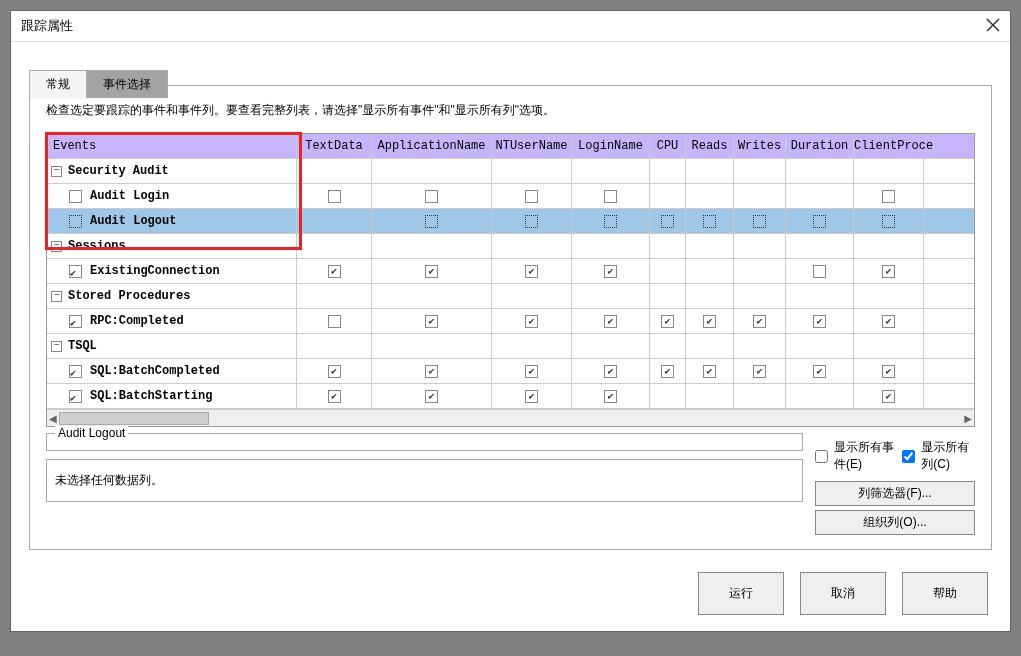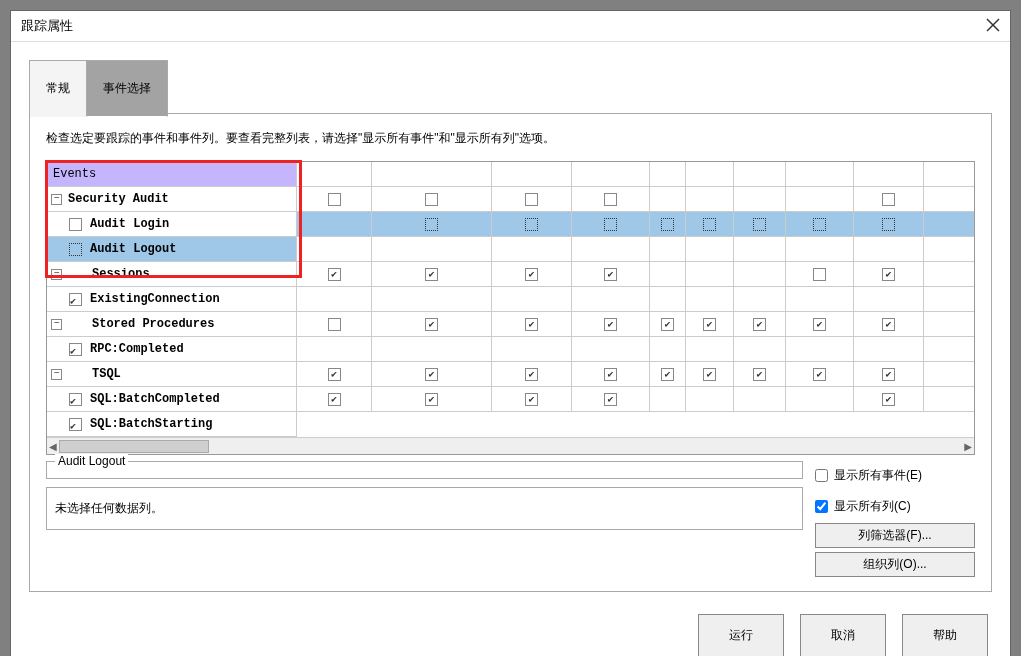--- a/index.html
+++ b/index.html
@@ -4,21 +4,21 @@
 <style>
   * { box-sizing: border-box; }
   body { margin:0; font-family: "Microsoft YaHei", SimSun, Arial, sans-serif; font-size:12px; background:#808080; }
   .outer { padding:10px 10px 0 10px; }
   .dialog { background:#fff; border:1px solid #666; width:100%; min-height:610px; position:relative; }
   .titlebar { display:flex; align-items:center; justify-content:space-between; padding:6px 10px; border-bottom:1px solid #ddd; }
   .titlebar-text { font-size:13px; }
   .close-x svg { width:14px; height:14px; stroke:#333; }
   .content { padding:14px 18px 10px 18px; }
   .tabstrip { display:flex; border-bottom:1px solid #aaa; }
-  .tab { padding:19px 16px; border:1px solid #aaa; border-bottom:none; background:#f4f4f4; margin-right:-1px; position:relative; top:4px; cursor:default; }
+  .tab { padding:5px 16px; border:1px solid #aaa; border-bottom:none; background:#f4f4f4; margin-right:-1px; position:relative; top:14px; cursor:default; }
   .tab.active { background:#a3a3a3; border-bottom:1px solid #fff; }
   .tabbody { border:1px solid #aaa; border-top:none; padding:16px 16px 14px 16px; }
   .instr { margin-bottom:14px; }
   .table-wrap { border:1px solid #999; position:relative; }
   .highlight-box { position:absolute; left:-2px; top:-2px; width:257px; height:118px; border:3px solid #e22; pointer-events:none; z-index:5; }
   .grid { display:flex; }
   .evcol { width:250px; flex:none; }
   .datacols { flex:1; overflow:hidden; }
   .row { display:flex; align-items:center; height:25px; border-bottom:1px solid #ccc; }
   .hdr { background:#c4b5fd; font-family: "Courier New", SimSun, monospace; font-size:12px; }
@@ -32,36 +32,36 @@
   .c-app { width:120px; }
   .c-nt { width:80px; }
   .c-login { width:78px; }
   .c-cpu { width:36px; }
   .c-reads { width:48px; }
   .c-writes { width:52px; }
   .c-dur { width:68px; }
   .c-client { flex:1; min-width:70px; }
   .expander { width:11px; height:11px; border:1px solid #888; display:inline-flex; align-items:center; justify-content:center; margin-right:6px; font-size:10px; line-height:1; color:#444; cursor:pointer; flex:none; }
   .ev-label { white-space:nowrap;font-weight:bold; }
-  .group { font-weight:bold;margin-left:24px; }
+  .group { font-weight:bold; }
   .ev .chk { width:13px; height:13px; border:1px solid #888; display:inline-block; margin:0 8px 0 16px; flex:none; }
   .cell .chk { width:13px; height:13px; border:1px solid #888; display:inline-flex; align-items:center; justify-content:center; }
   .chk.checked::after { content:"✔"; font-size:10px; color:#333; }
   .ev.indent .chk { margin-left:18px; }
   .row.sel { background:#9fc8e8; }
   .row.sel .chk { border:1px dotted #333; }
   .hscroll { height:17px; background:#efefef; border-top:1px solid #ccc; display:flex; align-items:center; justify-content:space-between; padding:0 2px; }
   .hscroll .arrow { font-size:10px; color:#666; }
   .hscroll .thumb { width:150px; height:13px; background:#cfcfcf; border:1px solid #aaa; margin-left:2px; }
   .hscroll .track { flex:1; display:flex; }
   
   .bottom-wrap { display:flex; margin-top:6px; gap:12px; }
   .descbox { border:1px solid #aaa; flex:1; padding:6px 8px 10px 8px; position:relative; }
   .descbox .legend { position:absolute; top:-8px; left:8px; background:#fff; padding:0 3px; font-size:12px; }
-  .options { width:160px; padding-top:6px; display:flex; flex-direction:column; gap:14px; }
+  .options { width:160px; padding-top:6px; display:flex; flex-direction:row; gap:6px; }
   .opt { display:flex; align-items:center; gap:6px; }
   .opt input { margin:0; }
   .nodata { border:1px solid #aaa; padding:12px 8px; margin-top:8px; min-height:26px; }
   .btncol { width:160px; display:flex; flex-direction:column; gap:4px; margin-top:8px; }
   .winbtn { border:1px solid #888; background:#efefef; padding:3px 24px; text-align:center; min-width:90px; cursor:default; }
   .dlgbtns { display:flex; justify-content:flex-end; gap:16px; padding:12px 22px 16px 0; }
   .dlgbtns .winbtn { min-width:86px; padding:12px 8px; }
 </style>
 </head>
 <body>
@@ -134,20 +134,33 @@
                 <span class="chk checked"></span>
                 <span class="ev-label">SQL:BatchCompleted</span>
               </div>
               <div class="row ev indent">
                 <span class="chk checked"></span>
                 <span class="ev-label">SQL:BatchStarting</span>
               </div>
             </div>
 
             <div class="datacols">
+              <div class="row hdr">
+                  <div class="cellset">
+                <div class="cell c-text">TextData</div>
+                <div class="cell c-app">ApplicationName</div>
+                <div class="cell c-nt">NTUserName</div>
+                <div class="cell c-login">LoginName</div>
+                <div class="cell c-cpu">CPU</div>
+                <div class="cell c-reads">Reads</div>
+                <div class="cell c-writes">Writes</div>
+                <div class="cell c-dur">Duration</div>
+                <div class="cell c-client">ClientProce</div>
+              </div>
+                </div>
 
               <div class="row">
                   <div class="cellset">
                 <div class="cell c-text"></div>
                     <div class="cell c-app"></div>
                     <div class="cell c-nt"></div>
                     <div class="cell c-login"></div>
                     <div class="cell c-cpu"></div>
                     <div class="cell c-reads"></div>
                     <div class="cell c-writes"></div>

